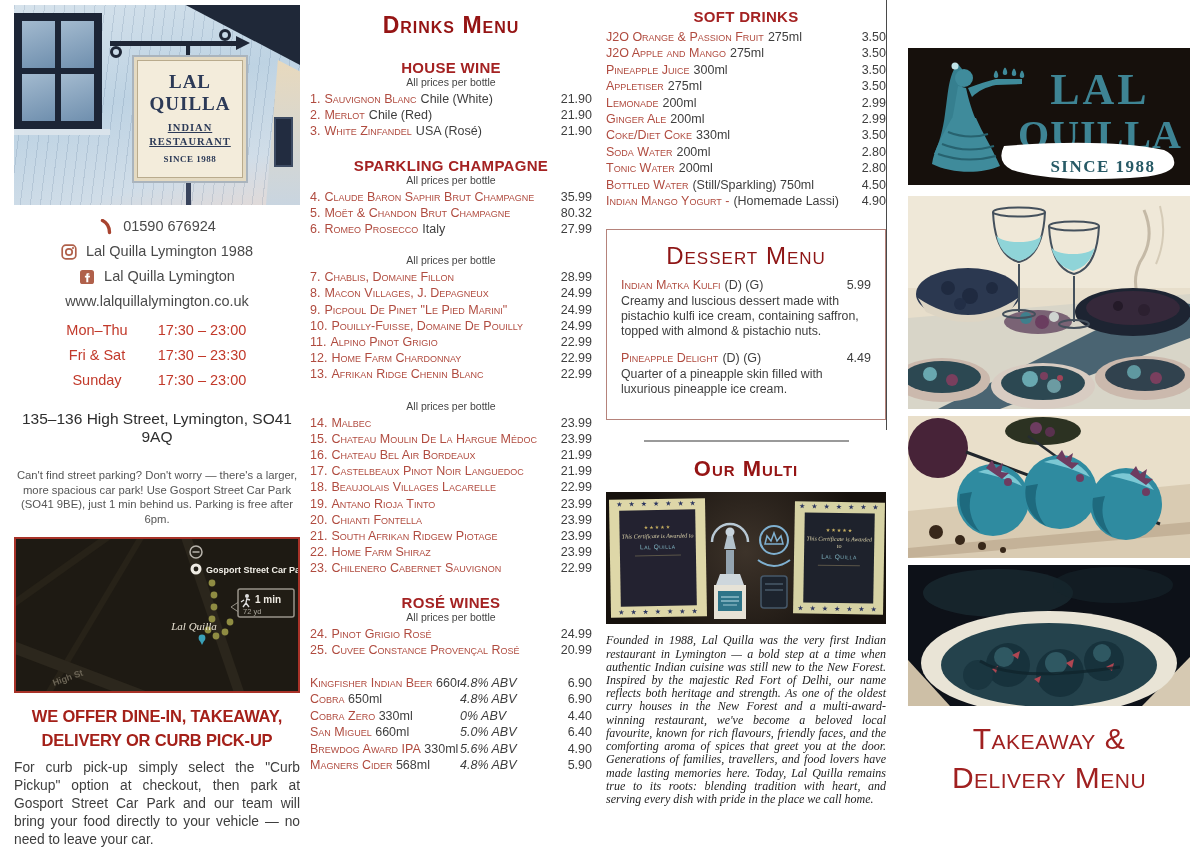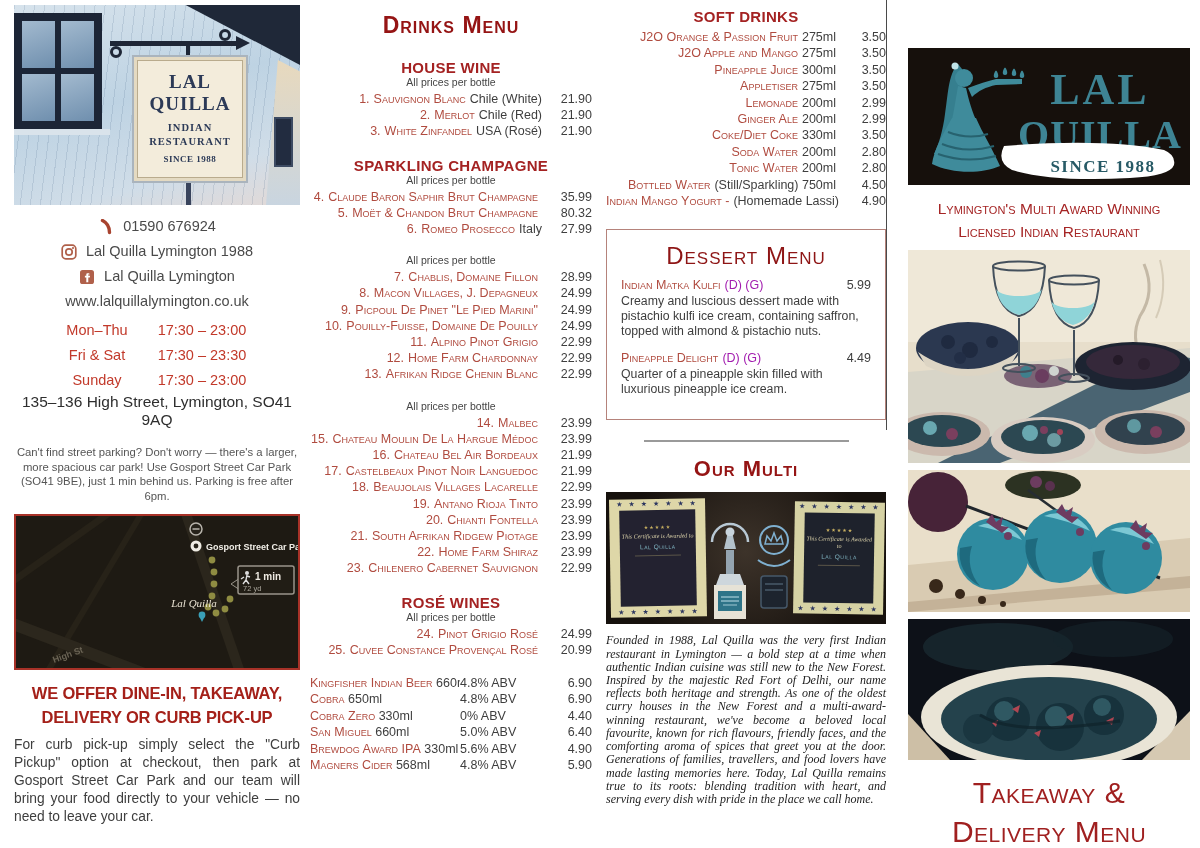--- a/index.html
+++ b/index.html
@@ -14,42 +14,42 @@
   .col3 { position:absolute; left:606px; top:8px;  width:280px; }
   .col4 { position:absolute; left:908px; top:48px; width:282px; }
   .fold-line { position:absolute; left:886px; top:0; width:1px; height:430px; background:#4a4a4a; }
 
   
   .big-title { text-align:center; font-variant:small-caps; font-weight:700; font-size:23px;
                letter-spacing:1px; color:#951414; }
   .sec-head  { text-align:center; font-weight:700; font-size:15px; letter-spacing:.3px; color:#a42222; }
   .sec-sub   { text-align:center; font-size:10.5px; color:#454545; margin-bottom:3px; }
   .mrow  { display:flex; font-size:12.5px; line-height:16.2px; }
-  .mleft { flex:1; min-width:0; white-space:nowrap; overflow:hidden;text-align:right; }
+  .mleft { flex:1; min-width:0; white-space:nowrap; overflow:hidden; }
   .mleft > span { margin-right:4px; }
   .mnum  { color:#b04b3f; }
   .iname { color:#b04b3f; font-variant:small-caps; }
   .idesc { color:#3e3e3e; }
   .price { width:46px; text-align:right; color:#3e3e3e; font-size:12.5px; }
   .msec { margin-bottom:17px; }
   .menu-title { margin-bottom:20px; }
 
   .brow { display:flex; font-size:12.5px; line-height:16.4px; }
   .bname { flex:1; white-space:nowrap; overflow:hidden; }
-  .babv { width:86px; color:#3e3e3e; }
+  .babv { width:86px; color:#3e3e3e;font-style:italic; }
 
   
   .soft-head { margin-bottom:4px; }
   .dessert-box { margin-top:20px; border:1.5px solid #b5837b; padding:12px 14px 10px; }
   .dessert-title { text-align:center; font-variant:small-caps; font-weight:400; font-size:24px;
                    letter-spacing:1px; color:#8e1515; margin-bottom:8px; }
   .drow { margin-bottom:12px; }
   .dtop { display:flex; align-items:baseline; font-size:12.5px; line-height:15px; }
   .dtop .iname { margin-right:4px; }
-  .dtags { color:#a21caf; }
+  .dtags { color:#404040; }
   .dsp { flex:1; }
   .ddesc { font-size:12.3px; line-height:15px; color:#3e3e3e; margin-top:1px; }
   .divider { width:205px; height:2px; background:#9a9a9a; margin:20px auto 14px; }
   .story-title { margin-bottom:10px; }
   .story-p { font-family:"Liberation Serif", serif; font-style:italic; font-size:12px;
              line-height:13.2px; text-align:justify; color:#1c1c1c; }
 
   
   .awards { position:relative; height:132px; margin-bottom:10px;
             background:radial-gradient(circle at 50% 45%, #3d332a, #16110d 75%); overflow:hidden; }
@@ -84,35 +84,35 @@
   .sf-sill { position:absolute; left:0; top:124px; width:96px; height:6px; background:#d9e3eb; }
   .sf-bracket { position:absolute; left:96px; top:36px; width:128px; height:5px; background:#1e2636; }
   .sf-curl { position:absolute; width:12px; height:12px; border:3px solid #1e2636; border-radius:50%; }
   .sf-hang { position:absolute; left:172px; top:40px; width:4px; height:12px; background:#1e2636; }
   .sf-finial { position:absolute; left:222px; top:31px; width:0; height:0;
       border-left:14px solid #1e2636; border-top:7px solid transparent; border-bottom:7px solid transparent; }
   .sf-sign { position:absolute; left:118px; top:50px; width:116px; height:128px; background:#f3ecdb;
       border:2px solid #aab4bd; box-shadow:inset 0 0 0 3px #e4dac2, inset 0 0 0 4px #b9ab8d;
       text-align:center; font-family:"Liberation Serif",serif; color:#2c3a57; padding-top:14px; }
   .sf-sign .l-big { font-size:19px; font-weight:700; letter-spacing:1px; line-height:22px; }
-  .sf-sign .l-med { font-size:10.5px; font-weight:700; letter-spacing:1px; line-height:13px; margin-top:6px; }
+  .sf-sign .l-med { font-size:10.5px; font-weight:700; letter-spacing:1px; line-height:13px; margin-top:6px;text-decoration:underline; }
   .sf-sign .l-sml { font-size:9px; font-weight:700; letter-spacing:.5px; margin-top:6px; }
   .sf-pole { position:absolute; left:172px; top:178px; width:5px; height:22px; background:#39445c; }
 
   .contact { margin-top:9px; }
   .crow { display:flex; justify-content:center; align-items:center; gap:9px; font-size:14.5px;
           color:#4a4a4a; line-height:25px; }
   .cicon { width:16px; height:16px; flex:0 0 16px; }
   .web-lines { text-align:center; font-size:14.5px; color:#4a4a4a; line-height:19px; margin-top:3px; }
   .hours { margin-top:7px; }
   .hrow { display:flex; justify-content:center; font-size:14.5px; line-height:25px; color:#c2392a; }
   .hdays { width:90px; text-align:center; }
   .htime { width:120px; text-align:center; }
-  .address { text-align:center; font-size:15.5px; color:#2e2e2e; }
-  .parking { text-align:center; font-size:11.3px; line-height:14.5px; color:#555; margin-top:16px; }
+  .address { text-align:center; font-size:15.5px; color:#2e2e2e; margin-top:17px; }
+  .parking { text-align:center; font-size:11.3px; line-height:14.5px; color:#555; margin-top:22px; }
 
   .map { position:relative; margin-top:11px; width:286px; height:156px; border:2px solid #a83228;
          background:#1e1a13; overflow:hidden; }
   .offer-head { text-align:center; font-size:16.5px; font-weight:700; letter-spacing:-.2px;
                 line-height:24px; color:#a42019; margin-top:11px; white-space:nowrap; }
   .curb { font-size:13.8px; line-height:18px; color:#3e3e3e; text-align:justify; margin-top:7px; }
 
   
   .logo-card { width:282px; height:137px; background:#16100c; }
   .tagline { text-align:center; font-variant:small-caps; font-size:15.5px; line-height:23px;
@@ -616,24 +616,20 @@
         <path d="M34,96 Q58,106 86,98"></path>
         <path d="M30,106 Q58,116 88,108"></path>
         <path d="M40,84 Q60,92 80,86"></path>
       </g>
       <text x="192" y="56" text-anchor="middle" font-family="Liberation Serif, serif" font-weight="bold" font-size="44" letter-spacing="3" fill="#3e8494">LAL</text>
       <text x="192" y="100" text-anchor="middle" font-family="Liberation Serif, serif" font-weight="bold" font-size="40" letter-spacing="1" fill="#3e8494">QUILLA</text>
       <path d="M96,98 q-8,16 8,24 q40,12 118,8 q40,-2 44,-13 q2,-10 -10,-15 q-60,-12 -160,-4 z" fill="#ffffff"></path>
       <text x="195" y="124" text-anchor="middle" font-family="Liberation Serif, serif" font-weight="bold" font-size="17" letter-spacing="1.5" fill="#275a66">SINCE 1988</text>
     </svg>
 
-    <div class="tagline">
-      <div>Lymington's Multi Award Winning</div>
-      <div>Licensed Indian Restaurant</div>
-    </div>
 
     <svg class="photo" width="282" height="213" viewBox="0 0 282 213">
       <rect width="282" height="213" fill="#e7decb"></rect>
       <rect width="282" height="92" fill="#efe8d8"></rect>
       <path d="M236,14 q12,28 -4,52 q-10,22 2,42" stroke="#9a8a74" stroke-width="3" fill="none" opacity=".5"></path>
       <path d="M252,10 q8,30 -4,58" stroke="#b0a088" stroke-width="2" fill="none" opacity=".4"></path>
       <polygon points="0,122 282,98 282,213 0,213" fill="#d8d5c8"></polygon>
       <polygon points="30,213 252,102 282,108 282,142 92,213" fill="#4a6472"></polygon>
       <ellipse cx="60" cy="98" rx="52" ry="26" fill="#2b3850"></ellipse>
       <circle cx="40" cy="92" r="7" fill="#1f2a40"></circle>

